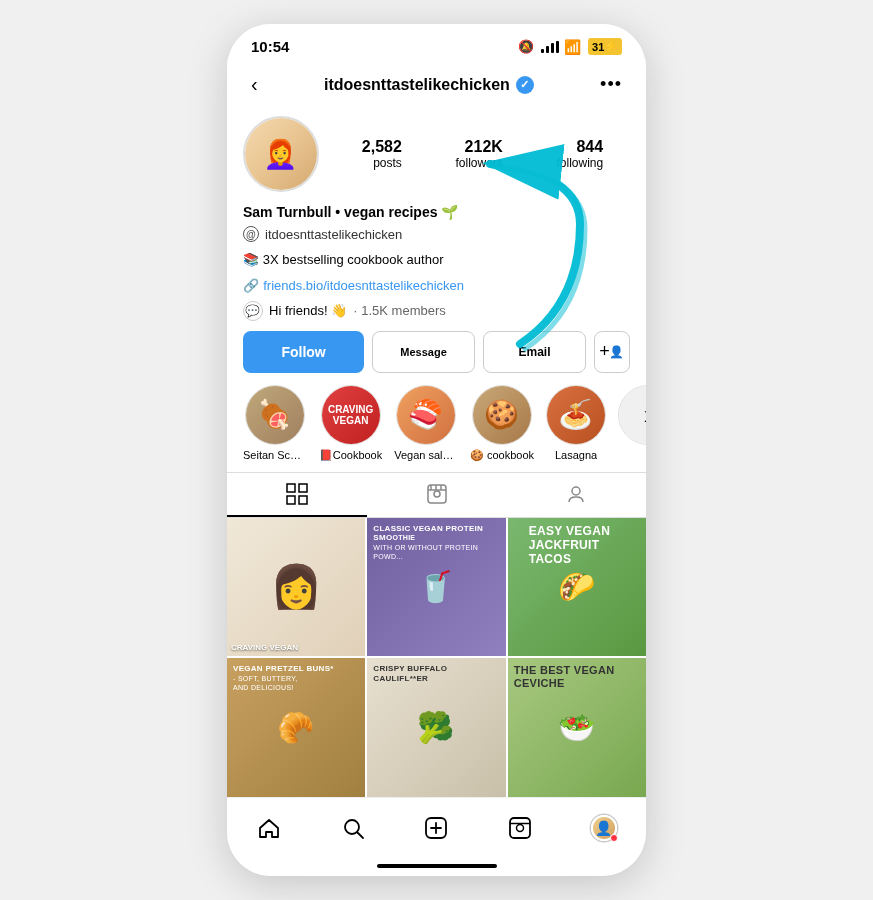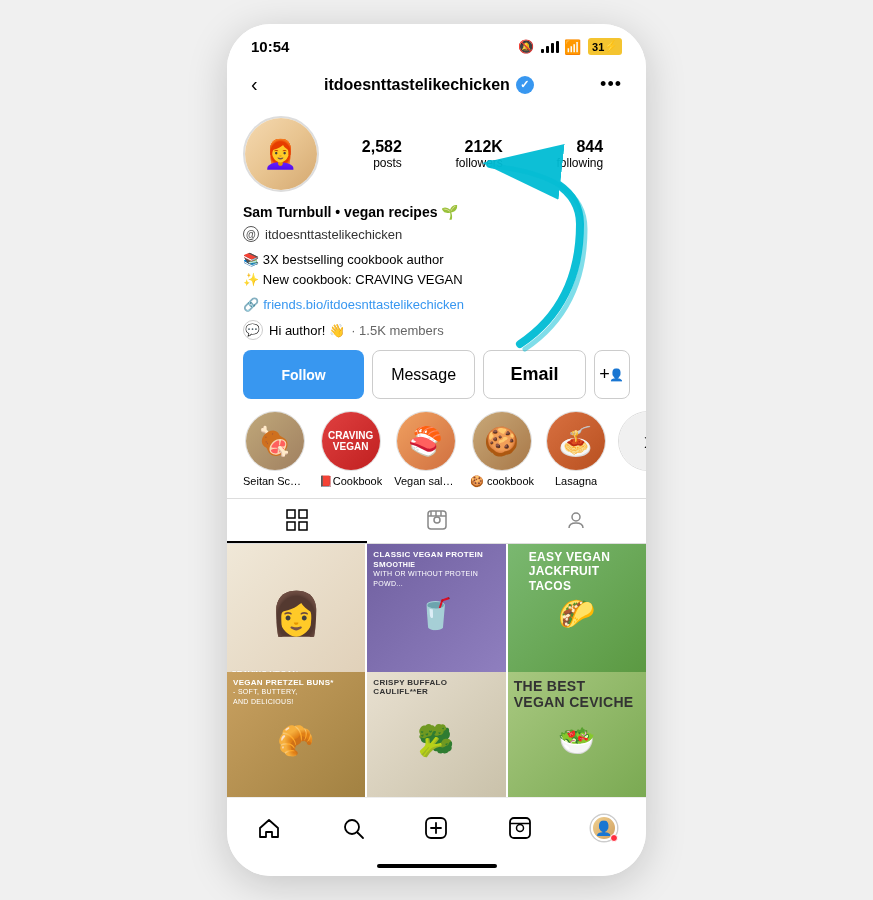--- a/index.html
+++ b/index.html
@@ -237,32 +237,32 @@
       font-weight: 600;
       cursor: pointer;
     }
     .btn-message {
       flex: 1;
       background: #fff;
       color: #000;
       border: 1.5px solid #ccc;
       border-radius: 8px;
       padding: 8px 0;
-      font-size: 16px;
-      font-weight: 400;
+      font-size: 11px;
+      font-weight: 700;
       cursor: pointer;
     }
     .btn-email {
       flex: 1;
       background: #fff;
       color: #000;
       border: 1.5px solid #ccc;
       border-radius: 8px;
       padding: 13px 0;
-      font-size: 18px;
+      font-size: 12px;
       font-weight: 600;
       cursor: pointer;
     }
     .btn-add {
       width: 36px;
       background: #fff;
       color: #000;
       border: 1.5px solid #ccc;
       border-radius: 8px;
       display: flex;
@@ -484,31 +484,30 @@
 
     <div class="profile-name">Sam Turnbull • vegan recipes 🌱</div>
 
     <div class="threads-handle">
       <div class="threads-icon">@</div>
       <span class="threads-name">itdoesnttastelikechicken</span>
     </div>
 
     <div class="bio-section">
       <div class="bio-line">📚 3X bestselling cookbook author</div>
-      <div class="bio-line">✨ New cookbook: CRAVING VEGAN</div>
     </div>
 
     <div class="bio-link">
       <span>🔗</span>
       <span>friends.bio/itdoesnttastelikechicken</span>
     </div>
 
     <div class="close-friends-bar">
       <div class="close-friends-icon">💬</div>
-      <span>Hi author! 👋</span>
+      <span>Hi friends! 👋</span>
       <span class="close-friends-count">· 1.5K members</span>
     </div>
 
     <div class="action-buttons">
       <button class="btn-follow">Follow</button>
       <button class="btn-message">Message</button>
       <button class="btn-email">Email</button>
       <div class="btn-add">
         <span>+</span>
         <span style="font-size:12px;">👤</span>
@@ -611,21 +610,21 @@
     </div>
     <div class="grid-cell">
       <div class="grid-cell-content" style="background:linear-gradient(135deg,#e8e0d0,#c8c0a8);">
         <div style="font-size:30px;">🥦</div>
         <div class="grid-text-overlay" style="font-size:8px;">CRISPY BUFFALO CAULIFL**ER</div>
       </div>
     </div>
     <div class="grid-cell">
       <div class="grid-cell-content" style="background:linear-gradient(135deg,#a8c880,#78a850);">
         <div style="font-size:30px;">🥗</div>
-        <div class="grid-text-overlay" style="color:#333;font-size:14px;">THE BEST VEGAN CEVICHE</div>
+        <div class="grid-text-overlay" style="color:#333;font-size:11px;">THE BEST VEGAN CEVICHE</div>
       </div>
     </div>
   </div>
 
   <div class="bottom-nav">
     <div class="bottom-nav-item">
       <svg width="24" height="24" viewBox="0 0 24 24">
         <path d="M3 12L12 4L21 12V21H15V16H9V21H3V12Z" fill="none" stroke="#000" stroke-width="1.8" stroke-linejoin="round"></path>
       </svg>
     </div>

